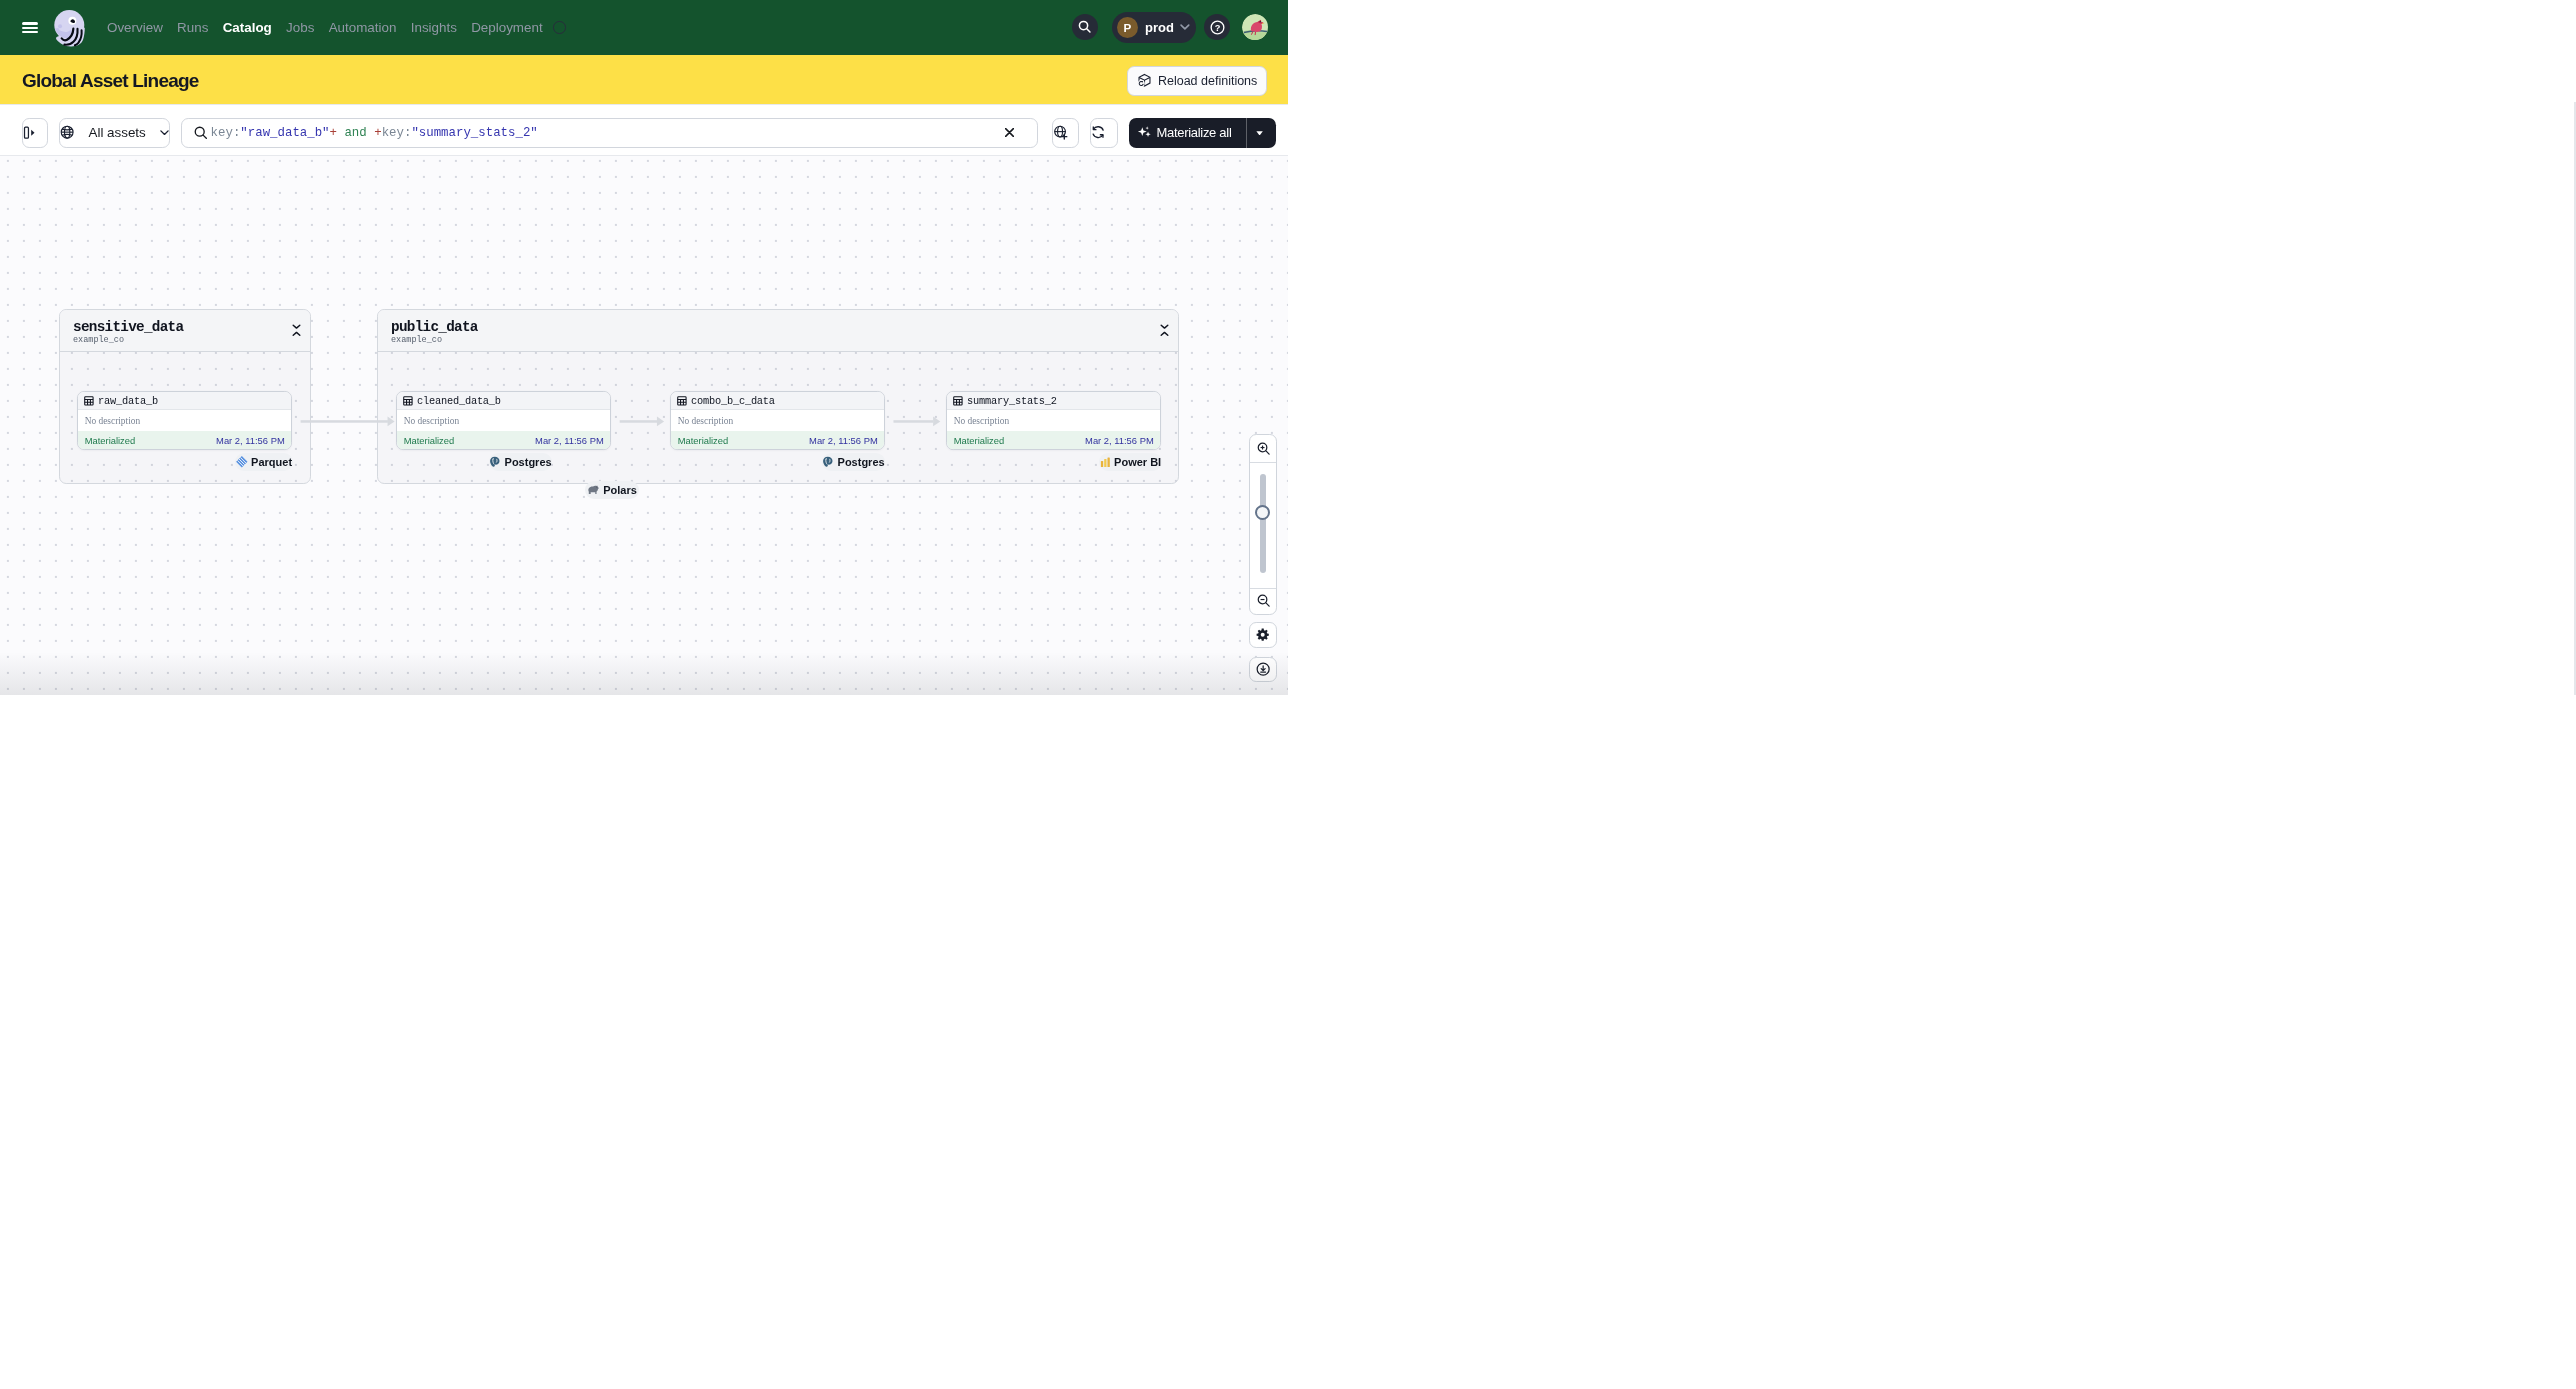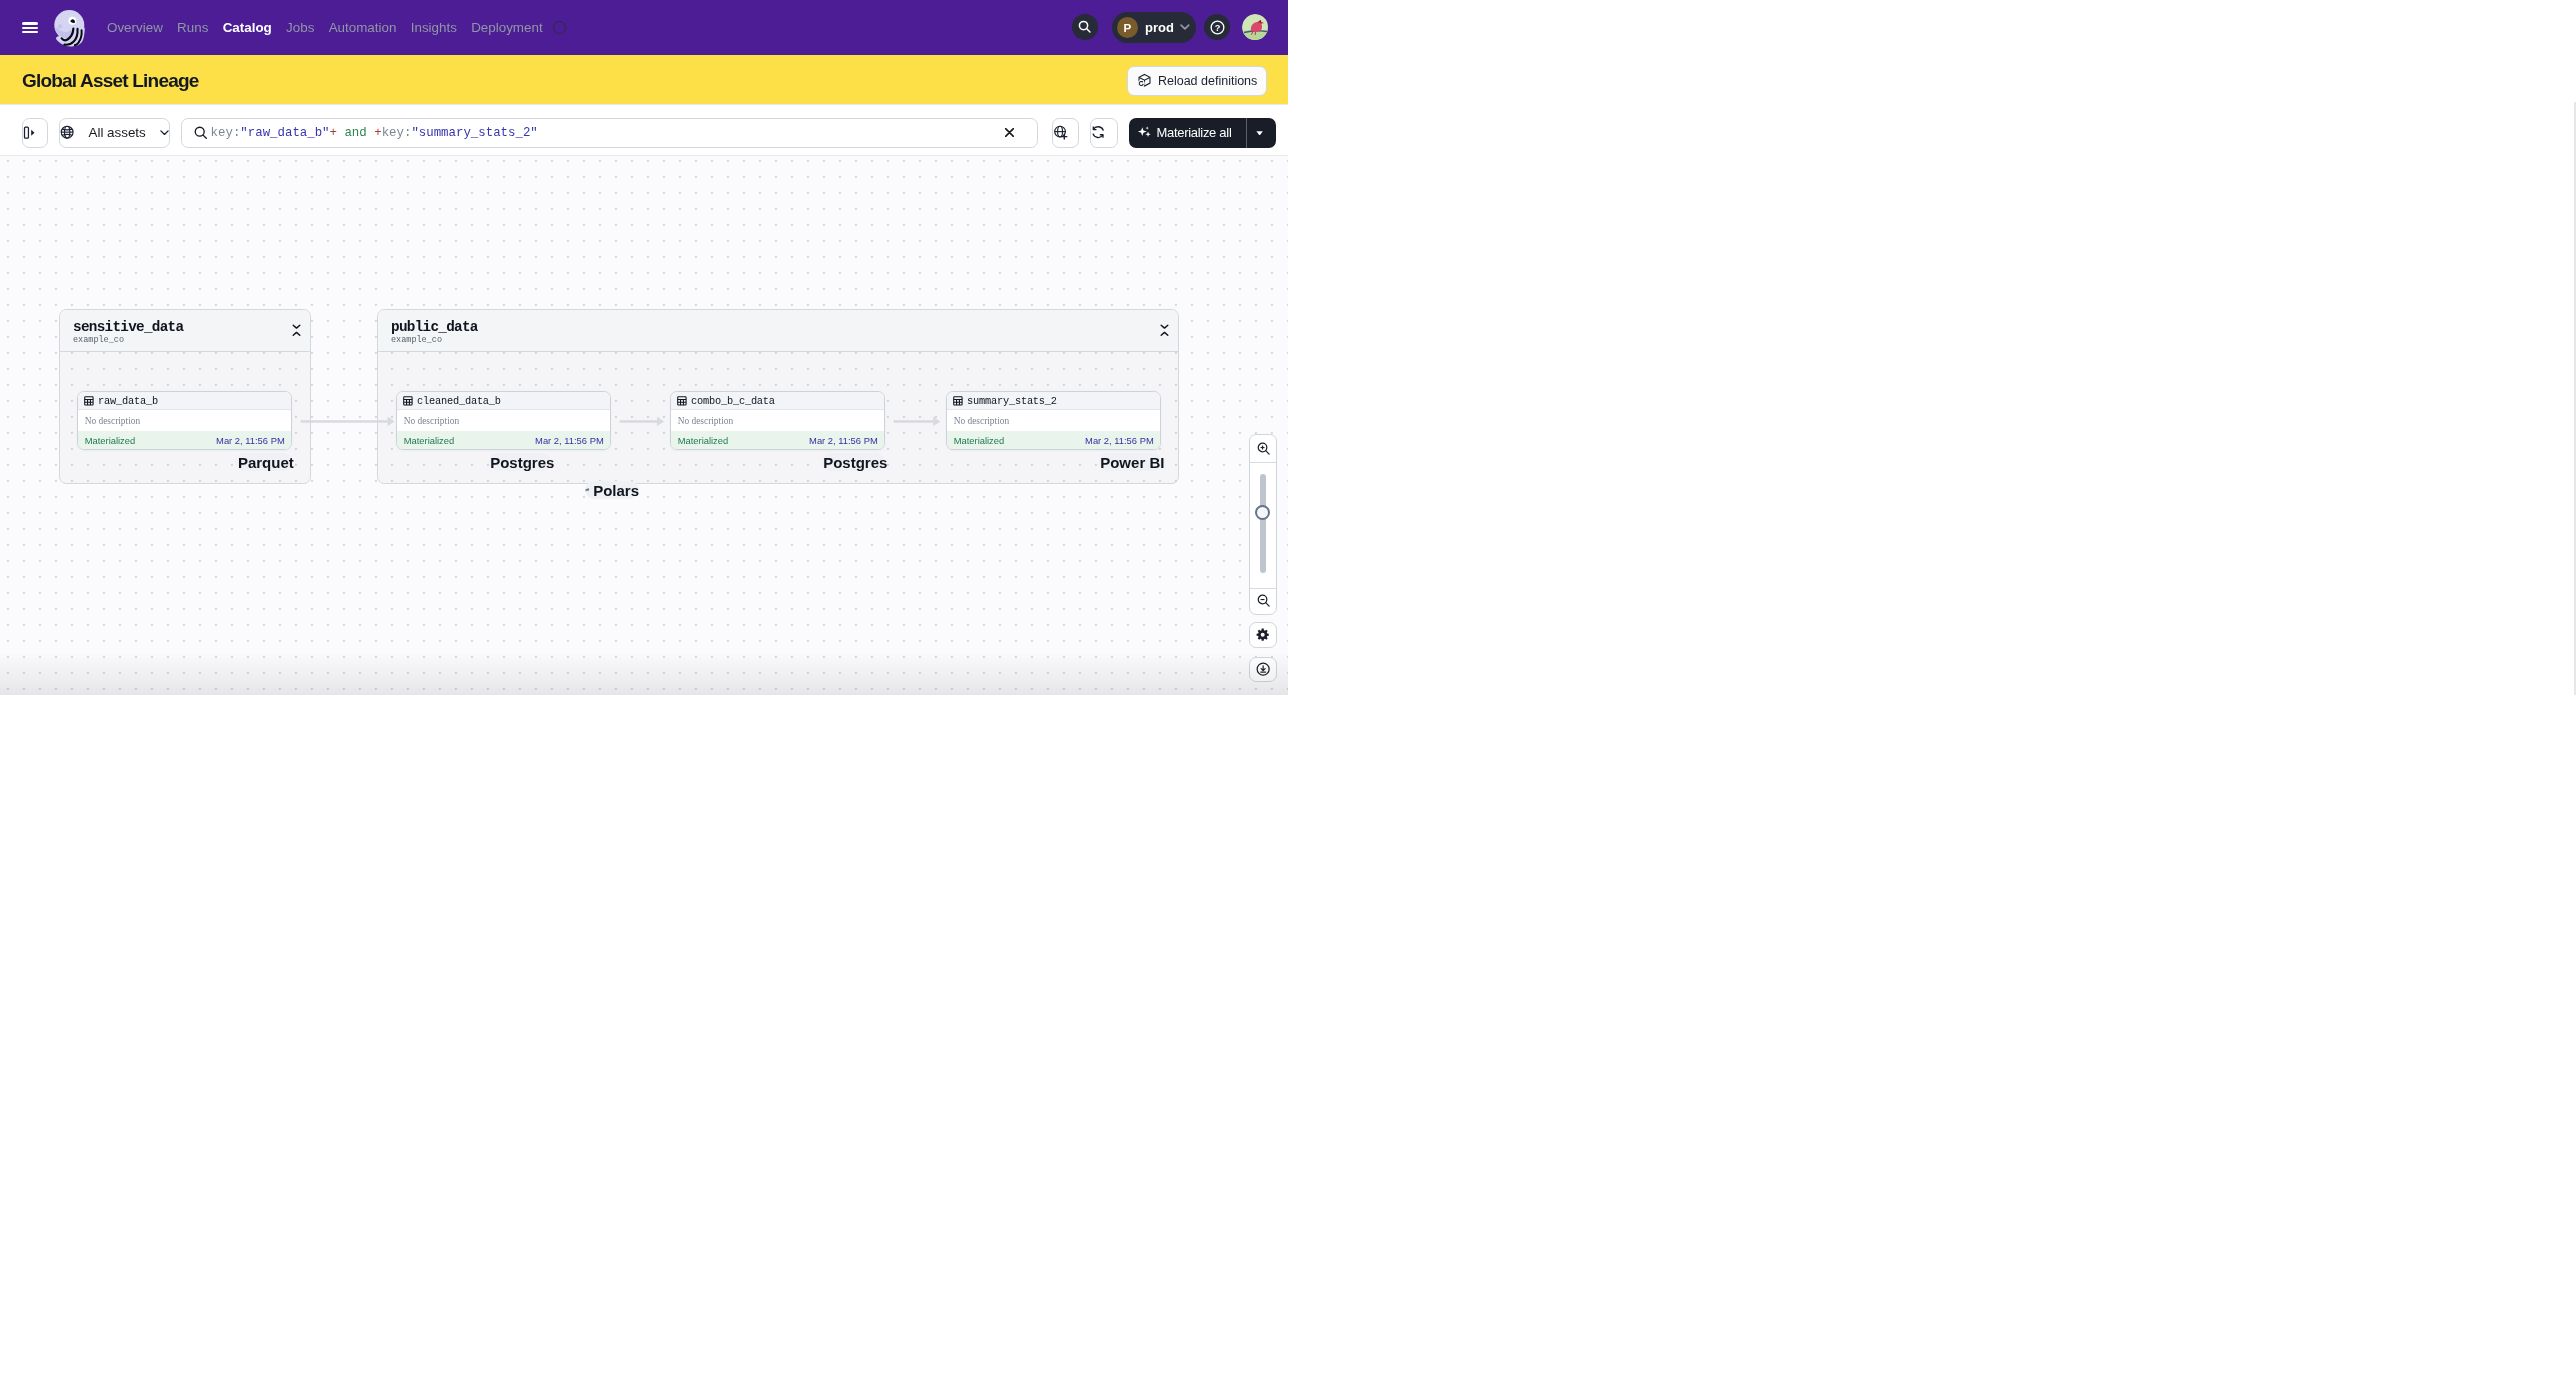--- a/index.html
+++ b/index.html
@@ -1,19 +1,19 @@
 <!DOCTYPE html>
 <html style="font-size:14.3px"><head>
 <meta charset="utf-8">
 <style>
   * { margin:0; padding:0; box-sizing:border-box; -webkit-font-smoothing:antialiased; }
   html,body { width:1288px; height:695px; overflow:hidden; font-family:"Liberation Sans", sans-serif; background:#fff; }
 
   
-  .nav { position:relative; height:55px; background:#4c1d95; }
+  .nav { position:relative; height:55px; background:#14532d; }
   .burger { position:absolute; left:21.5px; top:22.3px; width:16.5px; height:11px; display:flex; flex-direction:column; justify-content:space-between; }
   .burger div { height:2.3px; background:#fff; border-radius:1.8px; }
   .logo { position:absolute; left:53px; top:9.8px; }
   .navlinks { position:absolute; left:107px; top:0; height:55px; display:flex; align-items:center; gap:14.3px; font-size:13.4px; color:#9097A5; }
   .navlinks .act { color:#fff; font-weight:700; }
   .spin { position:absolute; left:553px; top:21px; width:12.5px; height:12.5px; border-radius:50%; border:1.8px solid #272D3B; }
   .ncirc { position:absolute; top:14px; width:26px; height:26px; border-radius:50%; background:#262B37; display:flex; align-items:center; justify-content:center; }
   .pill { position:absolute; left:1112px; top:12px; width:84px; height:31px; border-radius:15.4px; background:#262B37; display:flex; align-items:center; }
   .pcirc { width:21px; height:21px; border-radius:50%; background:#7A5B2C; color:#fff; font-size:11.6px; font-weight:700; display:flex; align-items:center; justify-content:center; margin-left:4.9px; }
   .pill .ptxt { color:#fff; font-size:13px; font-weight:600; margin-left:7.2px; }
@@ -42,21 +42,21 @@
   .grph { height:42px; background:#F4F5F7; border-bottom:0.9px solid #D4D8DE; border-radius:6.3px 6.3px 0 0; position:relative; }
   .grph .t1 { position:absolute; left:13px; top:8.5px; font-size:14.3px; font-weight:700; letter-spacing:-0.7px; color:#10141F; font-family:"Liberation Mono", monospace; }
   .grph .t2 { position:absolute; left:13px; top:24.6px; font-size:8.5px; color:#555E6C; font-family:"Liberation Mono", monospace; }
   .grph svg.col { position:absolute; right:9px; top:14.3px; }
   .node { position:absolute; top:235px; width:215px; height:59px; border:0.9px solid #CDD2DA; border-radius:7.2px; background:#fff; overflow:hidden; box-shadow:0 0.9px 1.8px rgba(20,25,40,0.04); }
   .nh { height:18.3px; background:#F3F4F7; border-bottom:0.9px solid #E3E6EA; display:flex; align-items:center; padding-left:6.3px; gap:4px; }
   .nh span { font-family:"Liberation Mono", monospace; font-size:10.3px; font-weight:400; letter-spacing:-0.2px; color:#0F1420; }
   .nd { height:20.6px; display:flex; align-items:center; padding-left:6.7px; font-size:9.4px; color:#7A8494;font-family:Liberation Serif, serif; }
   .ng { height:19.6px; background:#E9F4ED; display:flex; align-items:center; padding:0 6.3px 0 6.7px; font-size:9.4px; }
   .ng .m { color:#1F7A4D; } .ng .d { margin-left:auto; color:#32329F; }
-  .tagp { position:absolute; top:297px; height:18px; background:#EFF1F4; border-radius:9px; display:flex; align-items:center; justify-content:center; gap:3.6px; font-size:15px; font-weight:700; color:#10151F; white-space:nowrap; }
+  .tagp { position:absolute; top:297px; height:18px; background:#EFF1F4; border-radius:9px; display:flex; align-items:center; justify-content:center; gap:3.6px; font-size:11px; font-weight:700; color:#10151F; white-space:nowrap; }
 
   .rtool { position:absolute; left:1249px; top:278px; width:28px; height:181px; background:#fff; border:0.9px solid #D0D5DC; border-radius:7.2px; }
   .rtool .d1 { position:absolute; left:0; top:27.4px; width:100%; height:0.9px; background:#D8DCE2; }
   .rtool .d2 { position:absolute; left:0; top:153px; width:100%; height:0.9px; background:#D8DCE2; }
   .track { position:absolute; left:9.8px; top:39px; width:6.3px; height:99px; background:#BFC5CF; border-radius:3.1px; }
   .thumb { position:absolute; left:5.3px; top:70px; width:15px; height:15px; border-radius:50%; background:#F4F6F8; border:2.2px solid #64748B; }
   .sqbtn { position:absolute; left:1249px; width:28px; height:25.5px; background:#fff; border:0.9px solid #D0D5DC; border-radius:7.2px; display:flex; align-items:center; justify-content:center; }
   .fade { position:absolute; left:0; bottom:0; width:100%; height:46px; background:linear-gradient(to bottom, rgba(25,28,38,0), rgba(25,28,38,0.1)); pointer-events:none; }
   .rstrip { position:fixed; right:0; top:102px; width:1.6px; height:593px; background:#E5E7EB; z-index:50; }
 </style>

